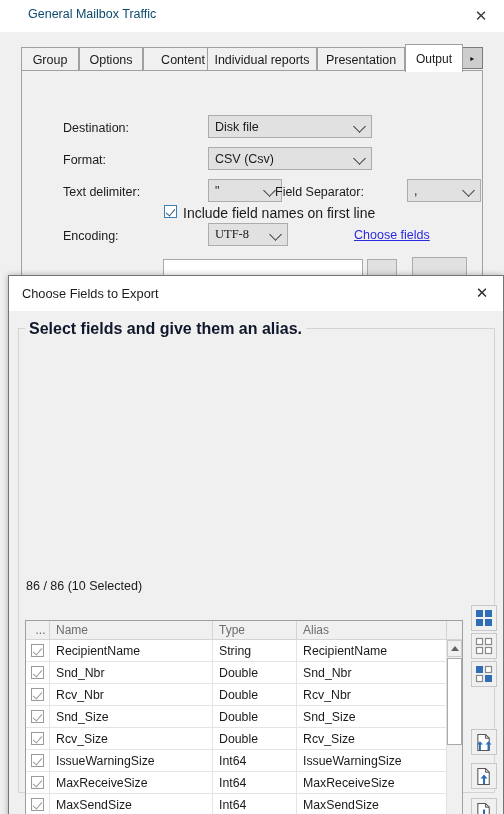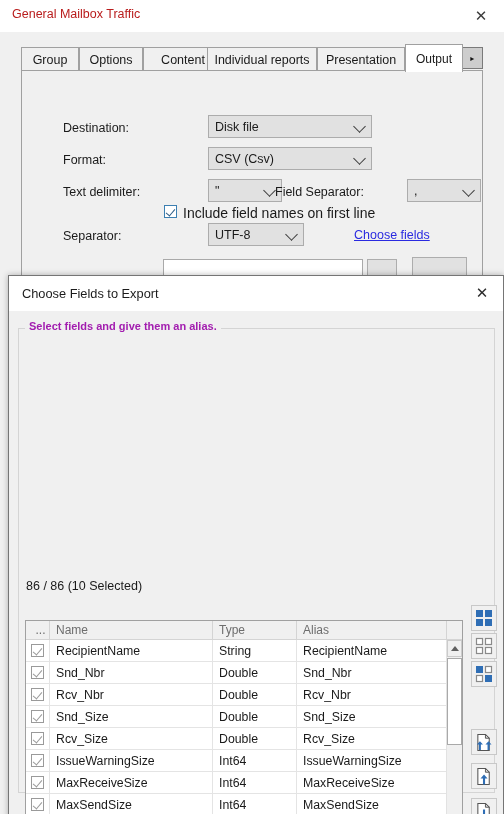--- a/index.html
+++ b/index.html
@@ -18,22 +18,22 @@
   }
 
   
   .win-titlebar {
     position: absolute; left: 0; top: 0;
     width: 504px; height: 32px;
     background: #ffffff;
     border-bottom: 1px solid #ffffff;
   }
   .win-title {
-    position: absolute; left: 12px; top: 7px;
-    font-size: 12.5px; color: #b91c1c;
+    position: absolute; left: 28px; top: 7px;
+    font-size: 12.5px; color: #0c4a6e;
     white-space: nowrap;
   }
   .win-close {
     position: absolute; right: 0; top: 0;
     width: 46px; height: 31px;
     color: #3b3b3b;
     font-size: 15px;
     display: flex; align-items: center; justify-content: center;
     cursor: default;
   }
@@ -197,23 +197,23 @@
     left: 9px; top: 52px;
     width: 477px; height: 465px;
     border: 1px solid #d4d4d4;
     box-sizing: border-box;
   }
   .group-caption {
     position: absolute;
     left: 16px; top: 44px;
     background: #f0f0f0;
     padding: 0 4px;
-    font-size: 11px;
+    font-size: 16px;
     font-weight: bold;
-    color: #a21caf;
+    color: #0f172a;
     white-space: nowrap;
   }
   .count-label {
     position: absolute; left: 17px; top: 303px;
     font-size: 12.5px; color: #1a1a1a;
     white-space: nowrap;
   }
 
   .search-wrap {
     position: absolute; left: 16px; top: 323px;
@@ -401,22 +401,22 @@
       <div class="combo" style="left:340px; top:108px; width:74px;">
         <span>,</span>
         <span class="chev"></span>
       </div>
 
       <div class="checkrow" style="left:142px; top:134px;">
         <span class="cbox checked"></span>
         <span>Include field names on first line</span>
       </div>
 
-      <div class="frm-label" style="left:41px; top:158px;">Separator:</div>
-      <div class="combo" style="left:141px; top:152px; width:96px;">
+      <div class="frm-label" style="left:41px; top:158px;">Encoding:</div>
+      <div class="combo" style="left:141px; top:152px; width:80px;font-family:Liberation Serif, serif;">
         <span>UTF-8</span>
         <span class="chev"></span>
       </div>
 
       <div class="linkish" style="left:332px; top:157px;">Choose fields</div>
 
       <div class="textbox" style="left:141px; top:188px; width:200px;"></div>
       <div class="btn" style="left:345px; top:188px; width:30px; height:23px;"></div>
       <div class="btn" style="left:390px; top:186px; width:55px; height:26px;"></div>
     </div>

